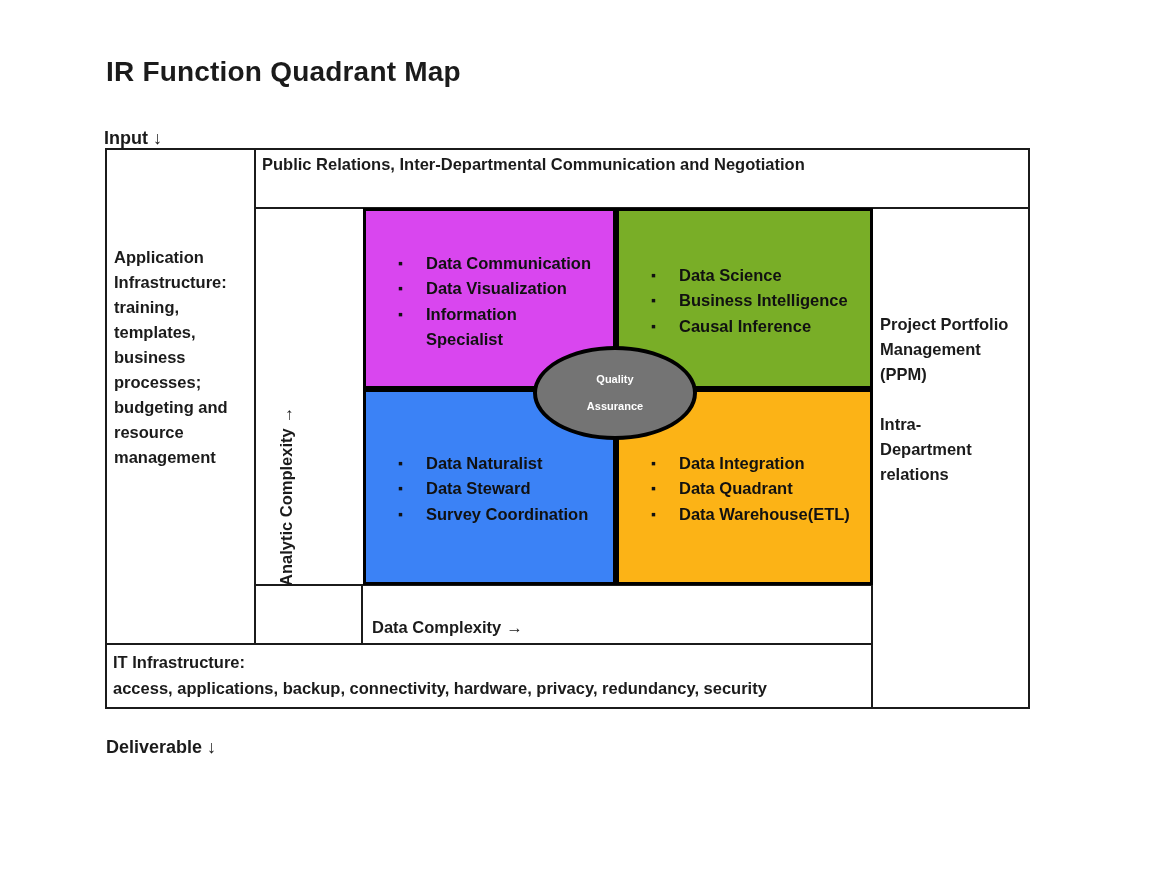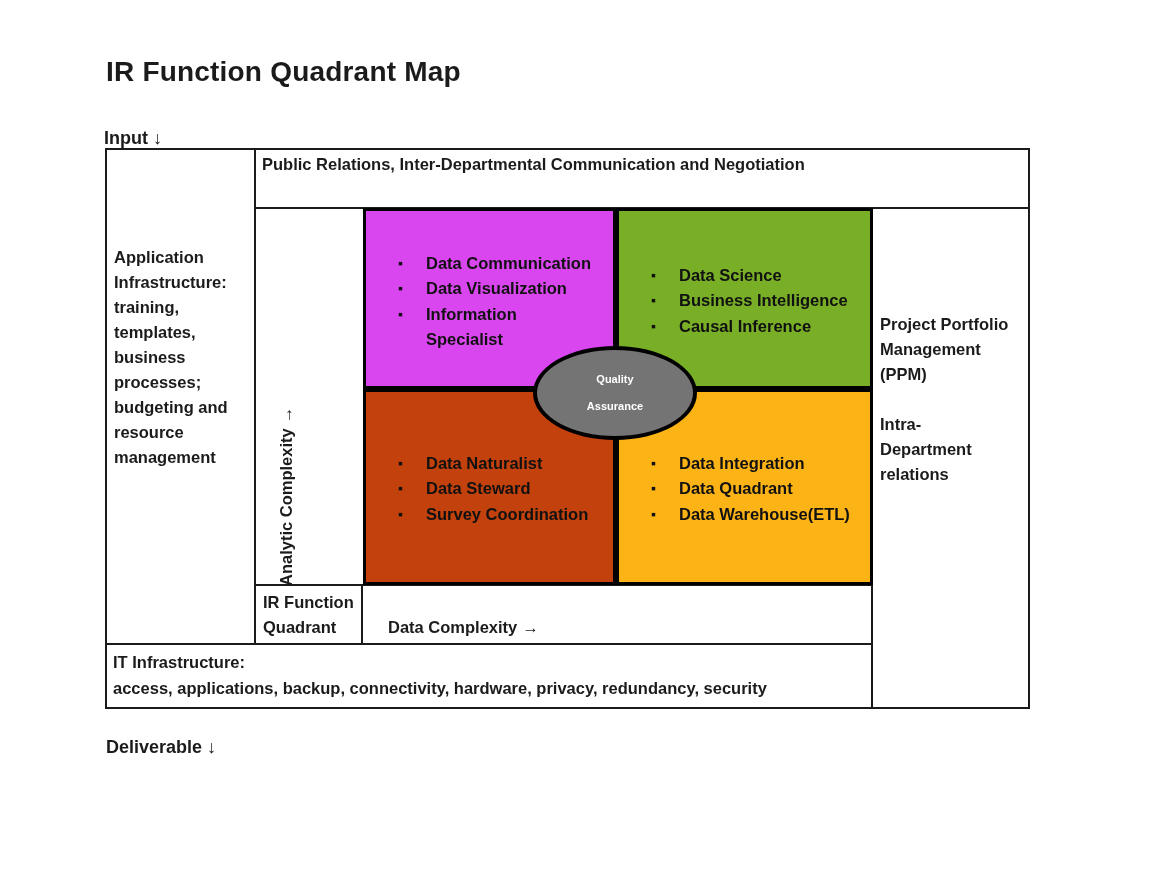--- a/index.html
+++ b/index.html
@@ -40,21 +40,21 @@
   .gline { background: #1b1b1b; position: absolute; }
 
   .cell-text { font-size: 16.5px; line-height: 25px; }
 
   .top-header { left: 262px; top: 152px; width: 760px; }
   .left-header { left: 114px; top: 245px; width: 138px; }
   .right-header-1 { left: 880px; top: 312px; width: 148px; }
   .right-header-2 { left: 880px; top: 412px; width: 148px; }
   .bottom-header { left: 113px; top: 650px; width: 756px; line-height: 25.5px; }
   .corner-label { left: 263px; top: 590px; width: 100px; }
-  .x-axis { left: 388px; top: 590px; }
+  .x-axis { left: 372px; top: 590px; }
 
   .y-axis {
     left: 168px; top: 466px;
     width: 210px; height: 30px;
     transform: rotate(-90deg);
     font-size: 16.5px;
     text-align: left;
   }
 
   .quad {
@@ -139,22 +139,20 @@
 resource
 management</div>
   <div class="abs txt cell-text right-header-1">Project Portfolio
 Management
 (PPM)</div>
   <div class="abs txt cell-text right-header-2">Intra-
 Department
 relations</div>
   <div class="abs txt cell-text bottom-header">IT Infrastructure:
 access, applications, backup, connectivity, hardware, privacy, redundancy, security</div>
-  <div class="abs txt cell-text corner-label">IR Function
-Quadrant</div>
 
   <div class="abs txt y-axis">
     <span>Analytic Complexity</span><span class="arrow-glyph">→</span>
   </div>
   <div class="abs txt cell-text x-axis">
     <span>Data Complexity</span><span class="arrow-glyph">→</span>
   </div>
 
   <div class="quad quad-tl" style="background-color: #d946ef;">
     <ul>
@@ -164,21 +162,21 @@
 Specialist</li>
       </ul>
   </div>
   <div class="quad quad-tr" style="background-color: rgb(121, 174, 39);">
     <ul>
         <li>Data Science</li>
         <li>Business Intelligence</li>
         <li>Causal Inference</li>
       </ul>
   </div>
-  <div class="quad quad-bl" style="background-color: #c2410c;">
+  <div class="quad quad-bl" style="background-color: #3b82f6;">
     <ul>
         <li>Data Naturalist</li>
         <li>Data Steward</li>
         <li>Survey Coordination</li>
       </ul>
   </div>
   <div class="quad quad-br" style="background-color: rgb(252, 179, 22);">
     <ul>
         <li>Data Integration</li>
         <li>Data Quadrant</li>

